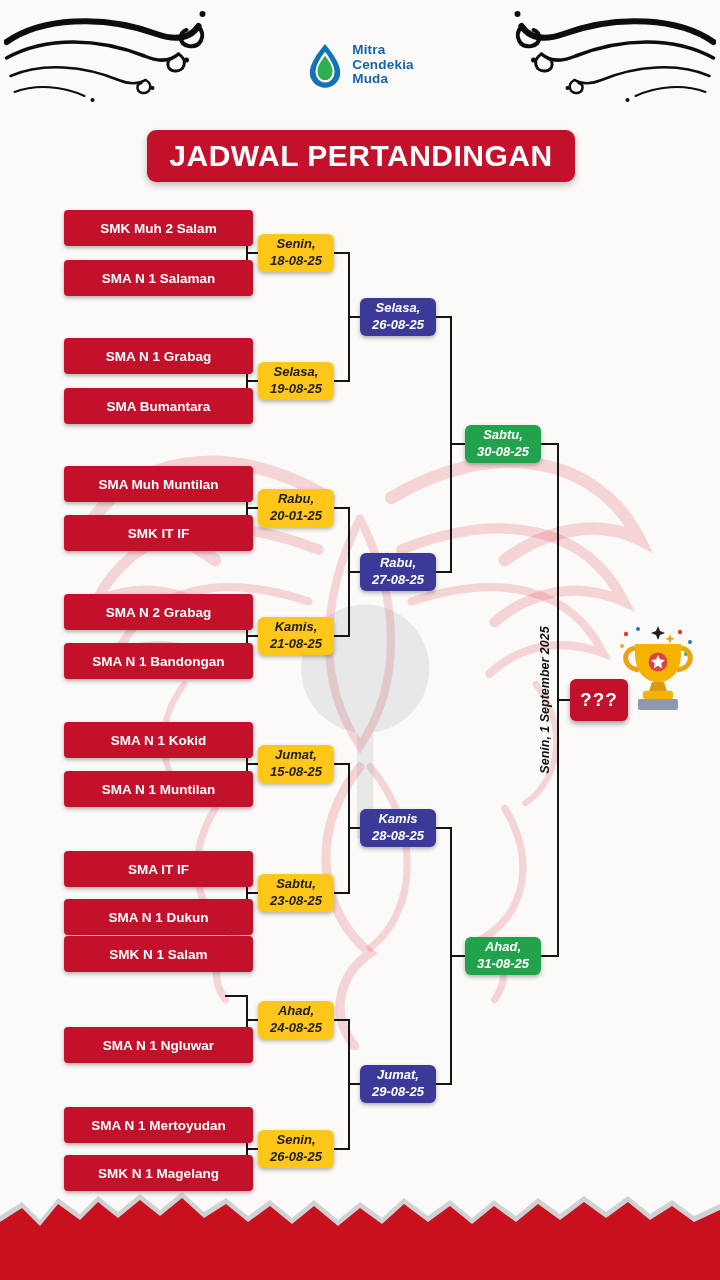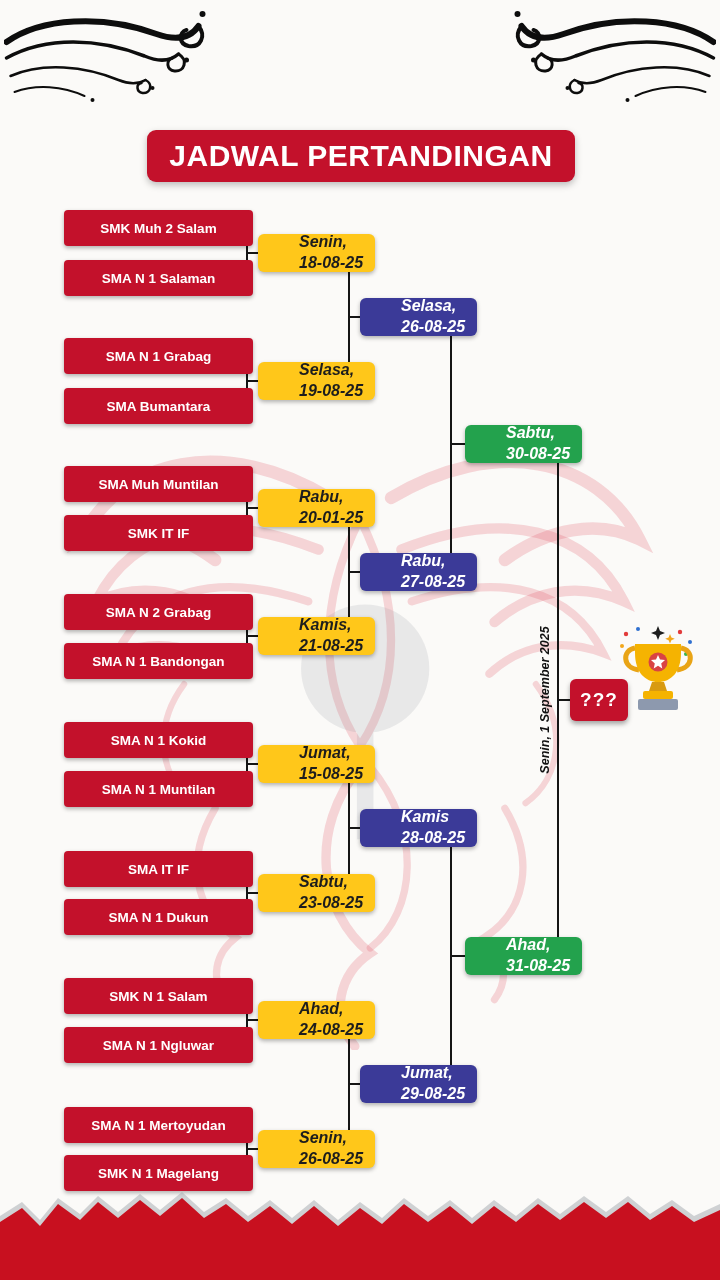--- a/index.html
+++ b/index.html
@@ -21,22 +21,22 @@
   
   .title-banner{position:absolute;left:147px;top:130px;width:428px;height:52px;background:#c3112b;border-radius:9px;
     color:#fff;display:flex;align-items:center;justify-content:center;font-size:30px;font-weight:800;letter-spacing:.5px;
     box-shadow:0 3px 7px rgba(0,0,0,.25);}
 
   
   .team-box{position:absolute;left:64px;width:189px;height:36px;background:#c3112b;color:#fff;border-radius:4px;
     display:flex;align-items:center;justify-content:center;font-size:13.5px;font-weight:600;
     box-shadow:0 2px 4px rgba(0,0,0,.3);}
   .date-box{position:absolute;width:76px;height:38px;border-radius:6px;display:flex;flex-direction:column;
-    align-items:flex-start;justify-content:center;font-style:italic;font-size:16px;font-weight:700;line-height:1.3;
-    box-shadow:0 2px 4px rgba(0,0,0,.3);padding-left:41px;}
+    align-items:center;justify-content:center;font-style:italic;font-size:13px;font-weight:700;line-height:1.3;
+    box-shadow:0 2px 4px rgba(0,0,0,.3);}
   .yellow{background:#ffc71a;color:#1d1d1d;left:258px;}
   .blue{background:#3b3a98;color:#fff;left:360px;}
   .green{background:#23a24d;color:#fff;left:465px;}
 
   .final-box{position:absolute;left:570px;top:679px;width:58px;height:42px;background:#c3112b;color:#fff;border-radius:6px;
     display:flex;align-items:center;justify-content:center;font-weight:800;font-size:19px;letter-spacing:1px;
     box-shadow:0 3px 5px rgba(0,0,0,.35);}
   .final-date{position:absolute;left:545px;top:700px;transform:translate(-50%,-50%) rotate(-90deg);
     font-style:italic;font-size:12.5px;font-weight:700;color:#111;white-space:nowrap;}
 
@@ -165,36 +165,48 @@
       <path d="M8,84 C30,76 56,78 78,88" stroke-width="2"></path>
     </g>
     <g fill="#0d0d0d">
       <circle cx="196" cy="6" r="3"></circle>
         <circle cx="180" cy="52" r="2.5"></circle>
       <circle cx="146" cy="80" r="2"></circle>
         <circle cx="86" cy="92" r="2"></circle>
     </g>
   </svg>
 
+  <div class="logo">
+    <svg width="38" height="46" viewBox="0 0 40 48">
+      <path d="M20 2 C30 14 36 24 36 32 a16 16 0 0 1 -32 0 C4 24 10 14 20 2 z" fill="#1273b5"></path>
+      <path d="M20 10 C26 18 30 25 30 31 a10 11 0 0 1 -20 1 C10 25 14 18 20 10 z" fill="#ffffff"></path>
+      <path d="M20 14 c5 7 8 12 8 17 a8 9 0 1 1 -16 0 c0 -5 3 -10 8 -17 z" fill="#2fae4e"></path>
+    </svg>
+    <div class="logo-text">
+      <span>Mitra</span>
+      <span>Cendekia</span>
+      <span>Muda</span>
+    </div>
+  </div>
 
   <div class="title-banner">JADWAL PERTANDINGAN</div>
 
   <div class="team-box" style="top:210px">SMK Muh 2 Salam</div>
   <div class="team-box" style="top:260px">SMA N 1 Salaman</div>
   <div class="team-box" style="top:338px">SMA N 1 Grabag</div>
   <div class="team-box" style="top:388px">SMA Bumantara</div>
   <div class="team-box" style="top:466px">SMA Muh Muntilan</div>
   <div class="team-box" style="top:515px">SMK IT IF</div>
   <div class="team-box" style="top:594px">SMA N 2 Grabag</div>
   <div class="team-box" style="top:643px">SMA N 1 Bandongan</div>
   <div class="team-box" style="top:722px">SMA N 1 Kokid</div>
   <div class="team-box" style="top:771px">SMA N 1 Muntilan</div>
   <div class="team-box" style="top:851px">SMA IT IF</div>
   <div class="team-box" style="top:899px">SMA N 1 Dukun</div>
-  <div class="team-box" style="top:978px">SMK N 1 Salam</div>
+  <div class="team-box" style="top:936px">SMK N 1 Salam</div>
   <div class="team-box" style="top:1027px">SMA N 1 Ngluwar</div>
   <div class="team-box" style="top:1107px">SMA N 1 Mertoyudan</div>
   <div class="team-box" style="top:1155px">SMK N 1 Magelang</div>
 
   <div class="date-box yellow" style="top:234px">
     <span>Senin,</span>
     <span>18-08-25</span>
   </div>
   <div class="date-box yellow" style="top:362px">
     <span>Selasa,</span>

